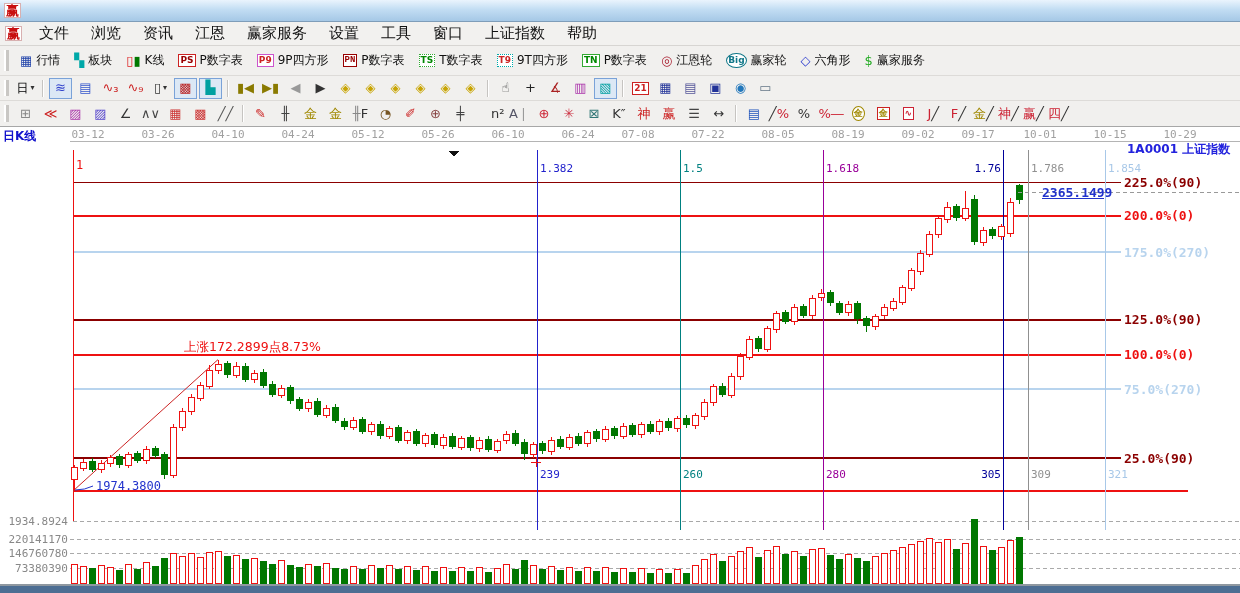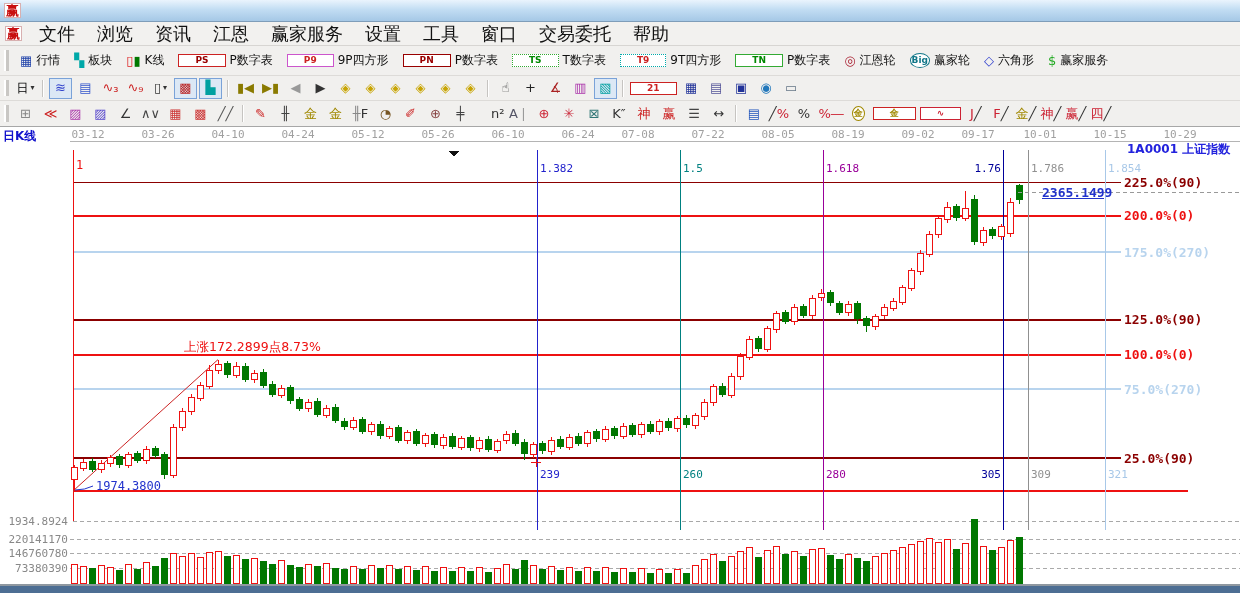--- a/index.html
+++ b/index.html
@@ -3,29 +3,29 @@
 <meta charset="utf-8">
 <style>
   html,body{margin:0;padding:0;width:1240px;height:593px;overflow:hidden;background:#fff;
     font-family:"DejaVu Sans",sans-serif;-webkit-font-smoothing:antialiased;}
   .titlebar{height:21px;display:flex;align-items:center;gap:5px;padding-left:4px;
     background:linear-gradient(#eaf4fd,#c2ddf3 45%,#a5c8e6);border-bottom:1px solid #7f9db9;}
   .titlebar .title{font-size:12px;color:#111;}
   .logo{color:#c80f0f;font-weight:bold;font-size:13px;background:#fff;border:1px solid #d8b0b0;
     padding:0 1px;line-height:13px;}
   .menubar{height:23px;display:flex;align-items:center;background:#f2f1ef;border-bottom:1px solid #d7d5d2;padding-left:5px;}
-  .menu-item{font-size:18px;color:#111;padding:2px 11px;cursor:default;}
+  .menu-item{font-size:15px;color:#111;padding:2px 11px;cursor:default;}
   .toolbar{display:flex;align-items:center;background:#f1f0ee;border-bottom:1px solid #dddbd8;padding-left:2px;}
   .tb1{height:29px;}
   .tb2{height:24px;}
   .tb3{height:25px;border-bottom:1px solid #a7a7a7;}
   .grip{width:3px;height:70%;border-left:2px solid #fff;background:#c9c7c4;margin:0 4px 0 2px;}
   .tb-item{display:flex;align-items:center;gap:4px;padding:2px 7px;font-size:12px;color:#111;cursor:default;}
   .ticon{font-size:13px;line-height:14px;}
-  .badge{font-size:9px;font-weight:bold;border:1px solid;padding:0 16px;line-height:11px;background:#fff;}
+  .badge{font-size:9px;font-weight:bold;border:1px solid;padding:0 1px;line-height:11px;background:#fff;}
   .badge.dotted{border-style:dotted;}
   .badge.round{border-radius:50%;padding:1px 1px;}
   .tbtn{min-width:21px;height:19px;line-height:18px;text-align:center;font-size:13px;
     border:1px solid transparent;margin:0 1px;cursor:default;display:flex;align-items:center;justify-content:center;}
   .tbtn.active{border-color:#7aa2d8;background:#dce8f5;}
   .sep{width:1px;height:17px;background:#c6c4c1;border-right:1px solid #fff;margin:0 4px;}
   .caret{font-size:8px;color:#333;margin-left:2px;}
   .chartwrap{height:466px;position:relative;background:#fff;}
   svg text{font-family:"DejaVu Sans Mono","DejaVu Sans",monospace;}
   svg text.cjk{font-family:"DejaVu Sans",sans-serif;}
@@ -40,21 +40,21 @@
   <span class="logo" style="margin-right:6px">赢</span>
   <span id="menu-items" style="display:flex">
       <span class="menu-item">文件</span>
       <span class="menu-item">浏览</span>
       <span class="menu-item">资讯</span>
       <span class="menu-item">江恩</span>
       <span class="menu-item">赢家服务</span>
       <span class="menu-item">设置</span>
       <span class="menu-item">工具</span>
       <span class="menu-item">窗口</span>
-      <span class="menu-item">交易委托</span>
+      <span class="menu-item">上证指数</span>
       <span class="menu-item">帮助</span>
     </span>
 </div>
 <div class="toolbar tb1" id="tb1">
     <span class="grip"></span>
     <span class="tb-item">
       <span><span class="ticon" style="color: rgb(34, 68, 170);">▦</span></span>
       <span>行情</span>
     </span>
     <span class="tb-item">
@@ -67,21 +67,21 @@
     </span>
     <span class="tb-item">
       <span class="badge" style="color: rgb(153, 0, 0); border-color: rgb(204, 34, 34);">PS</span>
       <span>P数字表</span>
     </span>
     <span class="tb-item">
       <span class="badge" style="color: rgb(204, 34, 34); border-color: rgb(204, 85, 204);">P9</span>
       <span>9P四方形</span>
     </span>
     <span class="tb-item">
-      <span class="badge" style="color: rgb(153, 0, 0); border-color: rgb(153, 0, 0);">PN</span>
+      <span class="badge" style="color: rgb(153, 0, 0); border-color: rgb(153, 0, 0); font-family: Liberation Mono, monospace;">PN</span>
       <span>P数字表</span>
     </span>
     <span class="tb-item">
       <span class="badge dotted" style="color: rgb(0, 136, 0); border-color: rgb(51, 170, 51);">TS</span>
       <span>T数字表</span>
     </span>
     <span class="tb-item">
       <span class="badge dotted" style="color: rgb(204, 34, 34); border-color: rgb(0, 170, 170);">T9</span>
       <span>9T四方形</span>
     </span>

